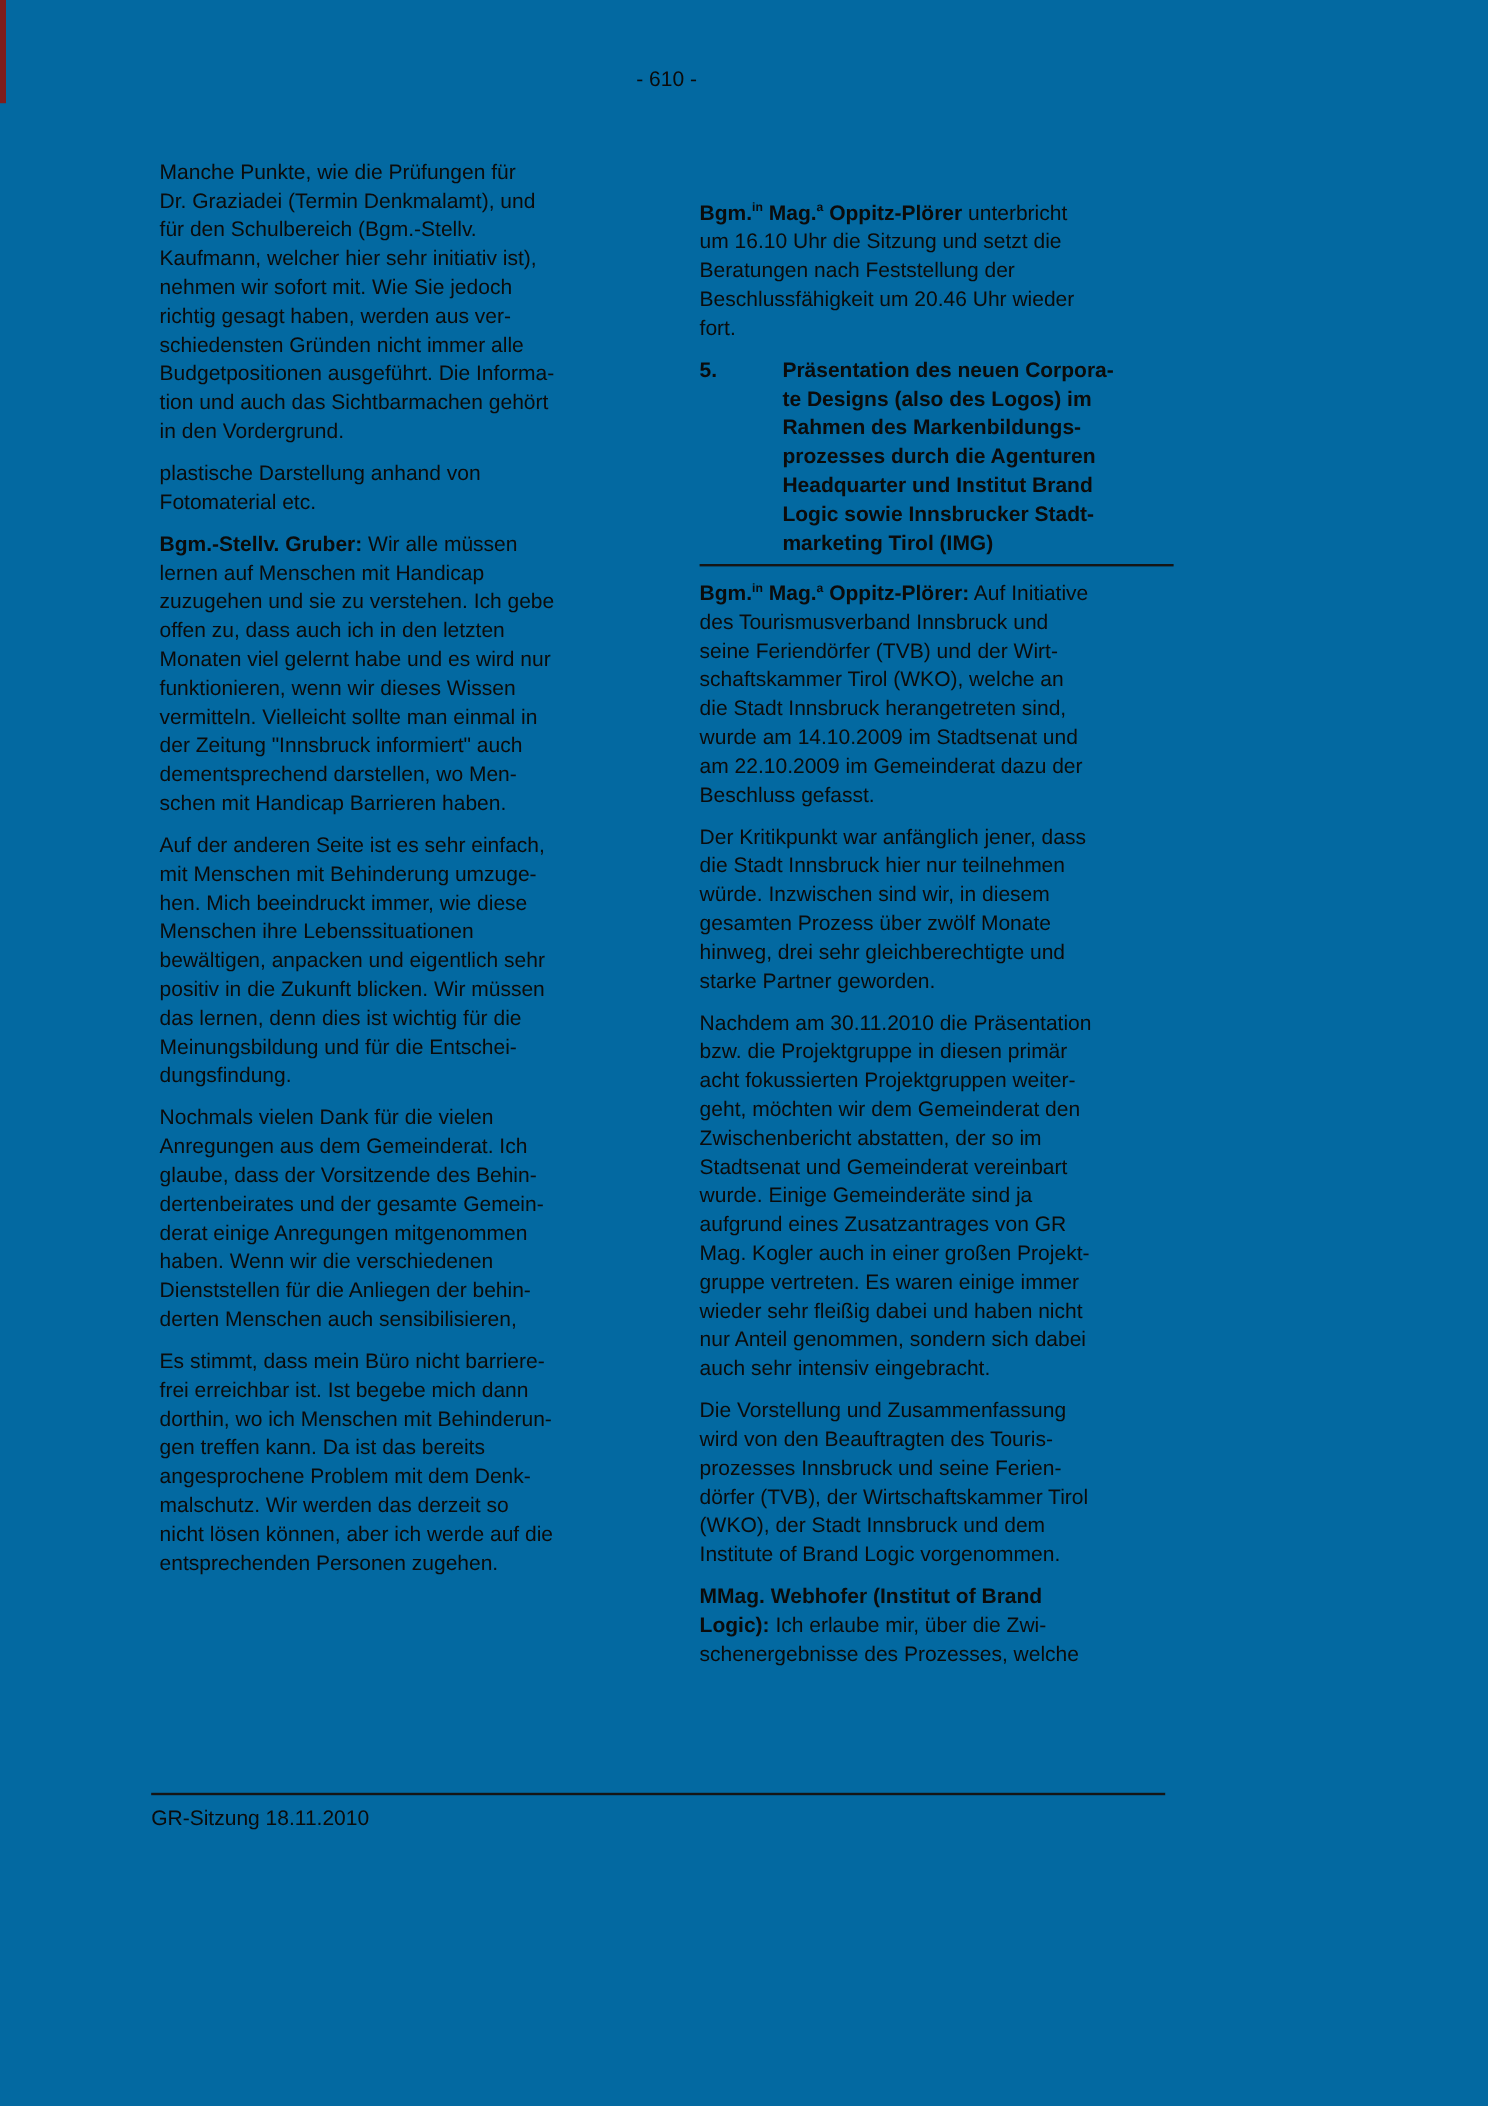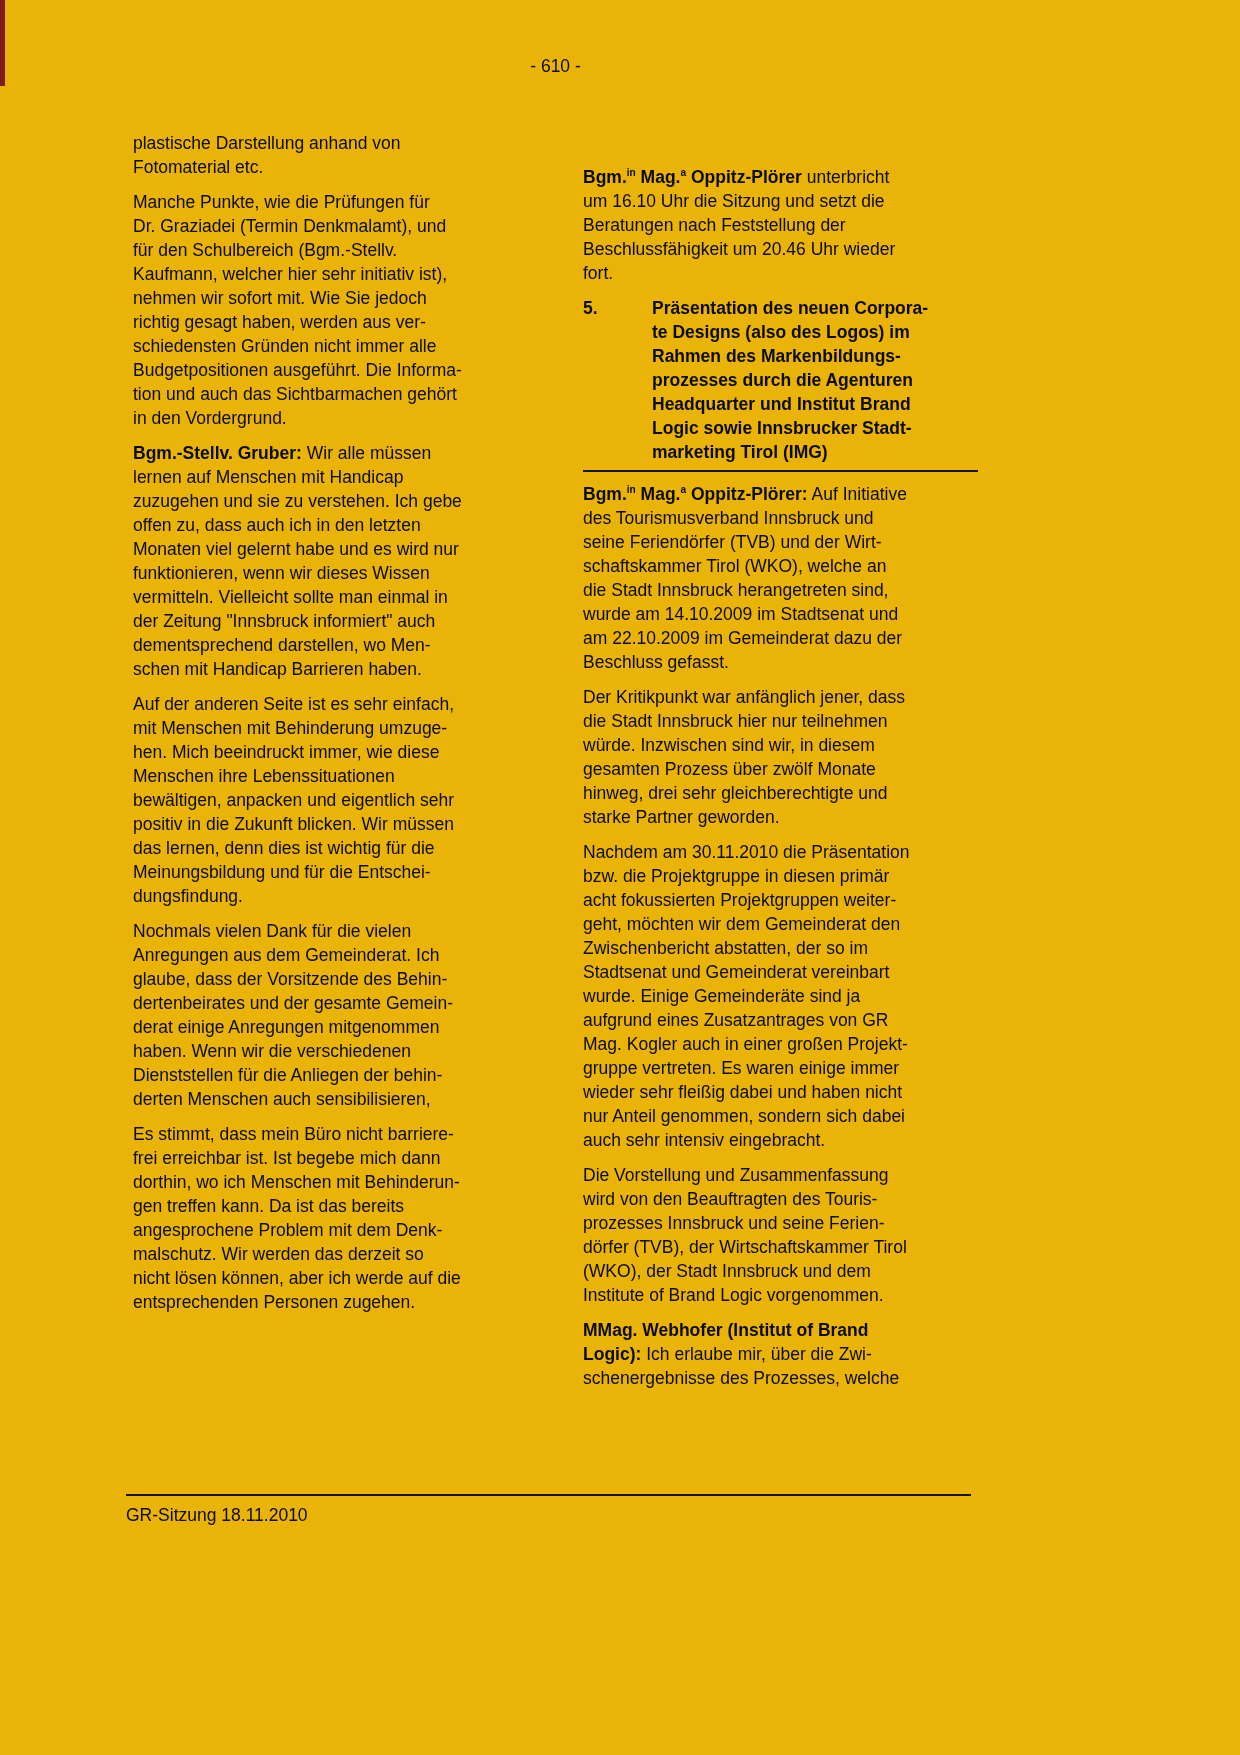--- a/index.html
+++ b/index.html
@@ -7,21 +7,21 @@
     width: 1240px;
     height: 1755px;
     background: #ffffff;
     font-family: "Liberation Sans", "DejaVu Sans", sans-serif;
     color: #0b0b0b;
   }
   .page {
     position: relative;
     width: 1240px;
     height: 1755px;
-    background: #eab308;
+    background: #0369a1;
     overflow: hidden;
   }
   .scan-artifact {
     position: absolute;
     left: 0; top: 0;
     width: 5px; height: 86px;
     background: #7f1d1d;
   }
   .page-number {
     position: absolute;
@@ -78,32 +78,32 @@
   }
 </style>
 </head>
 <body>
 
 <div class="page" style="color: rgb(11, 11, 11);">
   <div class="scan-artifact" style="background: rgb(127, 29, 29);"></div>
   <div class="page-number">- 610 -</div>
   <div class="columns">
     <div class="column left" id="col-left">
-        <p class="para"><span class="seg">plastische Darstellung anhand von
-Fotomaterial etc.</span></p>
         <p class="para"><span class="seg">Manche Punkte, wie die Prüfungen für
 Dr. Graziadei (Termin Denkmalamt), und
 für den Schulbereich (Bgm.-Stellv.
 Kaufmann, welcher hier sehr initiativ ist),
 nehmen wir sofort mit. Wie Sie jedoch
 richtig gesagt haben, werden aus ver-
 schiedensten Gründen nicht immer alle
 Budgetpositionen ausgeführt. Die Informa-
 tion und auch das Sichtbarmachen gehört
 in den Vordergrund.</span></p>
+        <p class="para"><span class="seg">plastische Darstellung anhand von
+Fotomaterial etc.</span></p>
         <p class="para"><span class="seg bold">Bgm.-Stellv. Gruber:</span><span class="seg"> Wir alle müssen
 lernen auf Menschen mit Handicap
 zuzugehen und sie zu verstehen. Ich gebe
 offen zu, dass auch ich in den letzten
 Monaten viel gelernt habe und es wird nur
 funktionieren, wenn wir dieses Wissen
 vermitteln. Vielleicht sollte man einmal in
 der Zeitung "Innsbruck informiert" auch
 dementsprechend darstellen, wo Men-
 schen mit Handicap Barrieren haben.</span></p>

